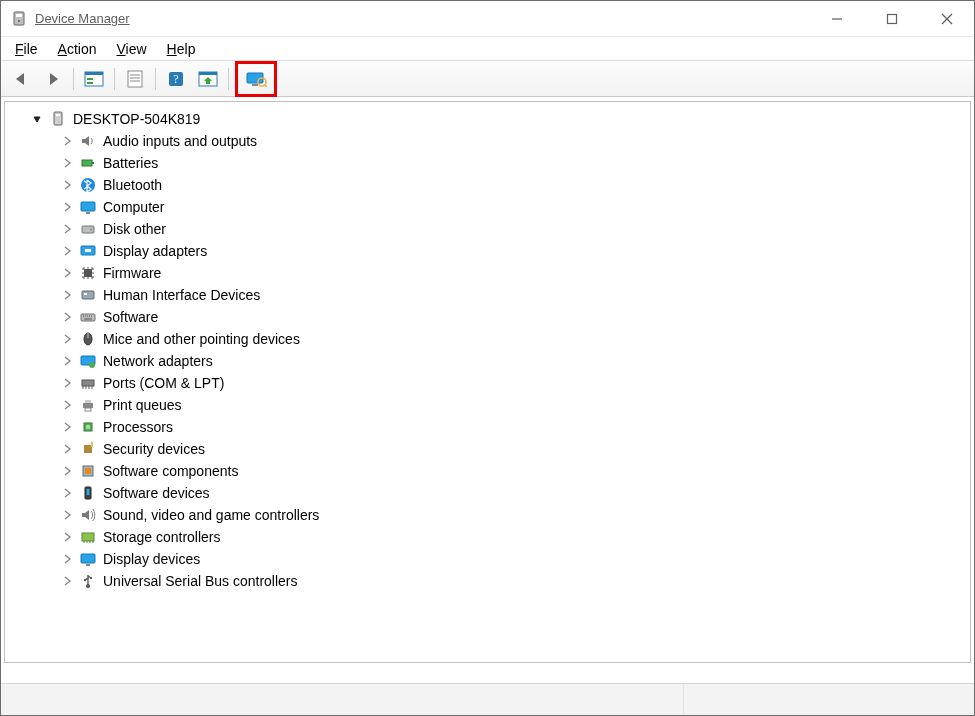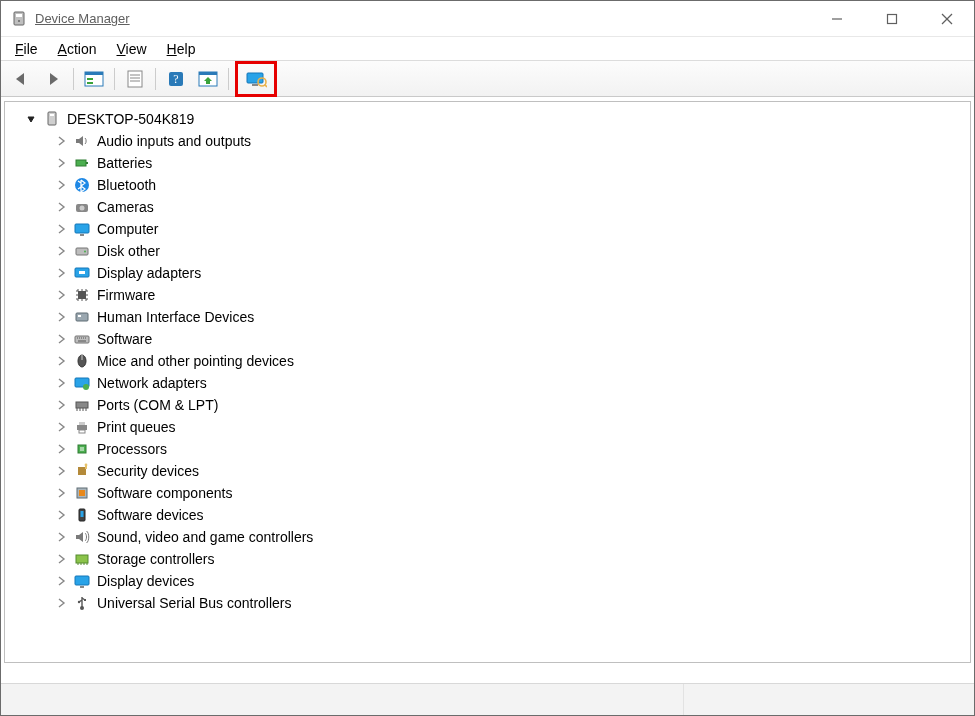--- a/index.html
+++ b/index.html
@@ -56,21 +56,21 @@
     width: 42px; height: 36px;
     display:flex; align-items:center; justify-content:center;
     margin-top:-4px; margin-bottom:-4px;
   }
   .content {
     flex: 1;
     border: 1px solid #bfbfbf;
     margin: 4px 3px 20px 3px;
     background: #fff;
     overflow: auto;
-    padding: 4px 6px;
+    padding: 4px 12px;
   }
   .tree-root { padding: 2px 0 0 4px; }
   .root-row, .node-row {
     display: flex; align-items: center;
     height: 22px;
     font-size: 14px;
     padding-right: 6px;
   }
   .root-row { padding-left: 10px; }
   .node-row { padding-left: 40px; }
@@ -251,34 +251,20 @@
             <span class="node-label">Bluetooth</span>
           </div>
           <div class="node-row">
             <span class="expander">
               <svg width="10" height="10" viewBox="0 0 10 10">
                 <path d="M3 1 L8 5 L3 9" stroke="#8a8a8a" fill="none" stroke-width="1.4"></path>
               </svg>
             </span>
             <span class="node-icon">
               <svg width="16" height="16" viewBox="0 0 16 16">
-                <rect x="2" y="5" width="12" height="8" rx="2" fill="#888"></rect>
-                <circle cx="8" cy="9" r="2.5" fill="#ccc"></circle>
-              </svg>
-            </span>
-            <span class="node-label">Cameras</span>
-          </div>
-          <div class="node-row">
-            <span class="expander">
-              <svg width="10" height="10" viewBox="0 0 10 10">
-                <path d="M3 1 L8 5 L3 9" stroke="#8a8a8a" fill="none" stroke-width="1.4"></path>
-              </svg>
-            </span>
-            <span class="node-icon">
-              <svg width="16" height="16" viewBox="0 0 16 16">
                 <rect x="1" y="3" width="14" height="9" rx="1" fill="#29a3e8" stroke="#1576b8"></rect>
                 <rect x="6" y="13" width="4" height="2" fill="#888"></rect>
               </svg>
             </span>
             <span class="node-label">Computer</span>
           </div>
           <div class="node-row">
             <span class="expander">
               <svg width="10" height="10" viewBox="0 0 10 10">
                 <path d="M3 1 L8 5 L3 9" stroke="#8a8a8a" fill="none" stroke-width="1.4"></path>

